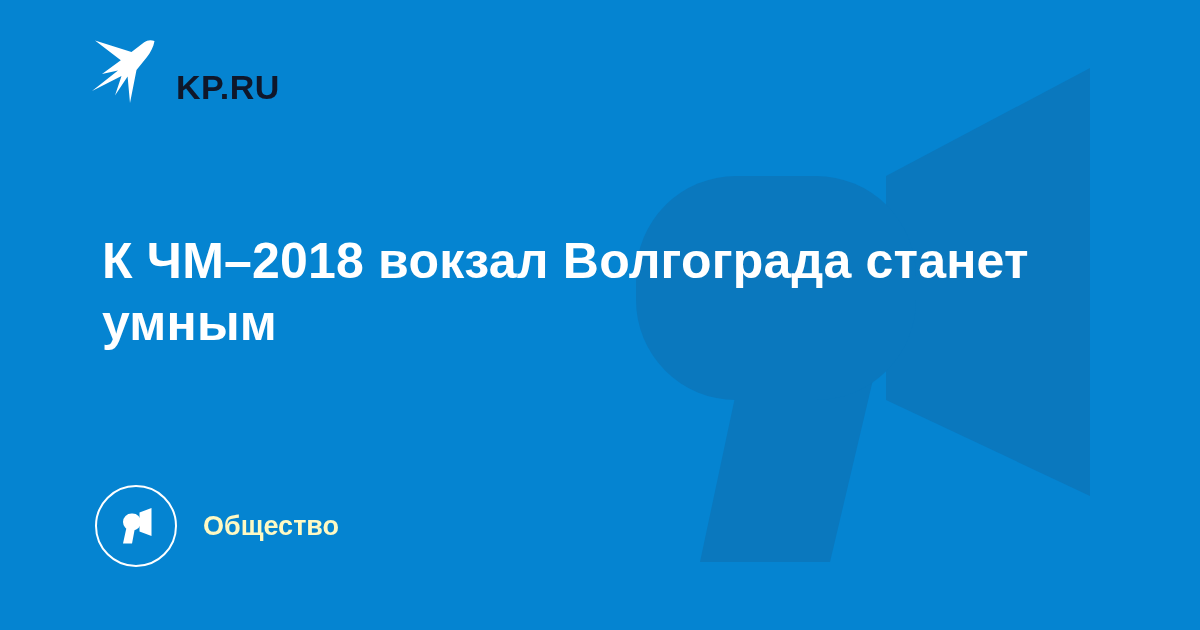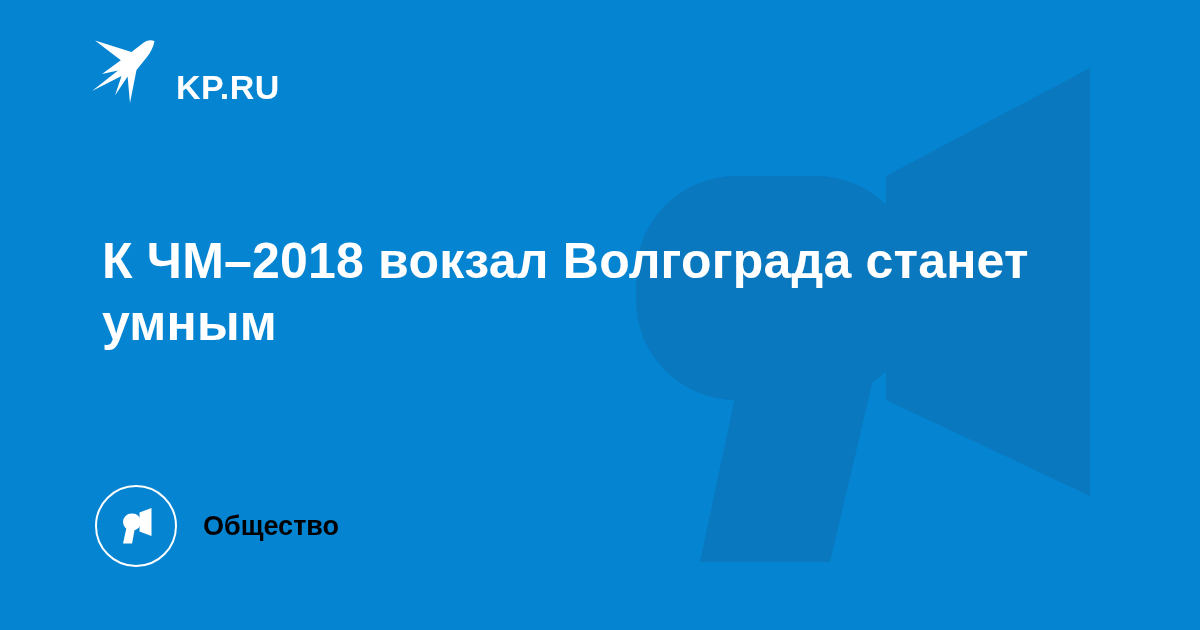--- a/index.html
+++ b/index.html
@@ -37,21 +37,21 @@
     align-items: center;
     gap: 20px;
     z-index: 3;
   }
   .brand-bird {
     width: 66px;
     height: 68px;
     display: block;
   }
   .brand-name {
-    color: #ffffff;
+    color: #0f172a;
     font-size: 34px;
     font-weight: 700;
     letter-spacing: 0.5px;
     line-height: 1;
     white-space: nowrap;
     margin-top: 36px;
   }
 
   
   .headline {
@@ -88,21 +88,21 @@
     align-items: center;
     justify-content: center;
     flex: 0 0 auto;
   }
   .rubric-icon {
     width: 42px;
     height: 42px;
     display: block;
   }
   .rubric-label {
-    color: #000000;
+    color: #fef9c3;
     font-size: 27px;
     font-weight: 700;
     line-height: 1;
     white-space: nowrap;
   }
 </style>
 </head>
 <body>
 
 <div class="card">

